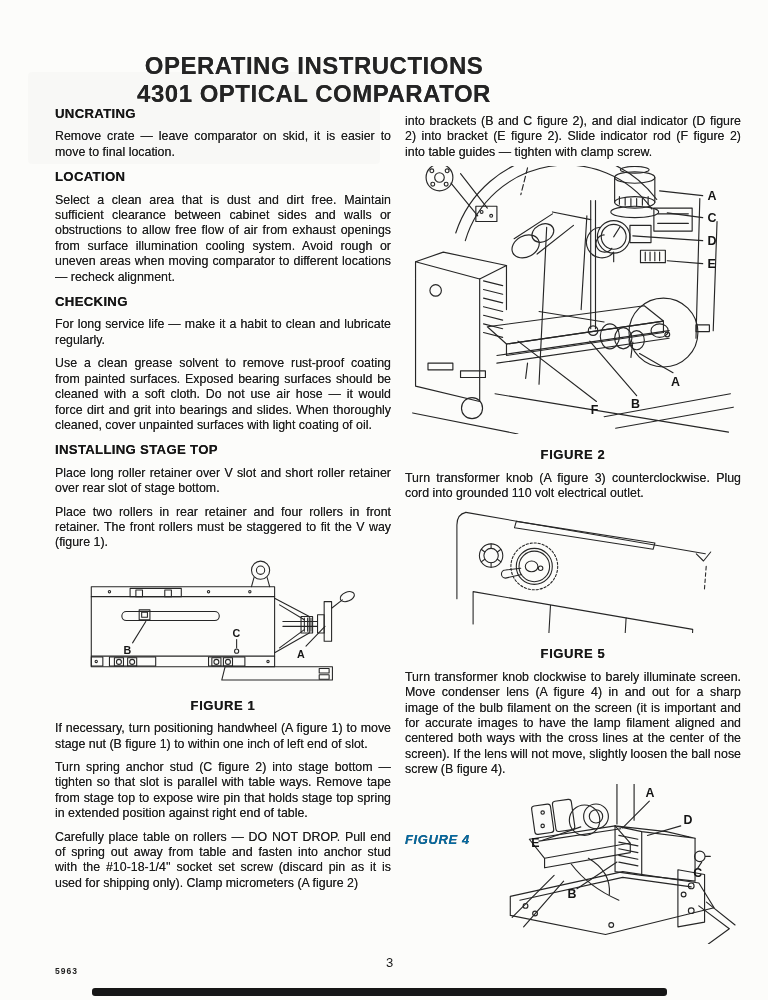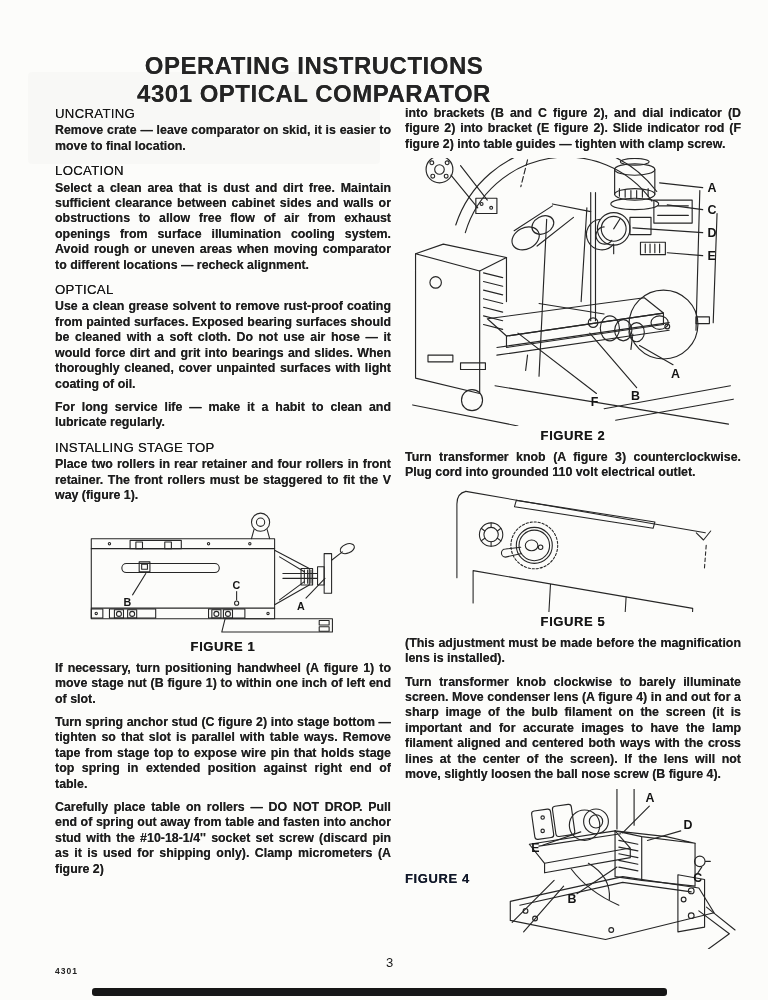--- a/index.html
+++ b/index.html
@@ -10,35 +10,35 @@
   }
   .doc-title{
     position:absolute;top:52px;left:0;width:628px;text-align:center;
     font-weight:bold;font-size:24px;letter-spacing:0.5px;color:#242424;
     line-height:28px;text-shadow:0 0 0.5px #555;
   }
   .col{position:absolute;top:106px;width:336px;font-size:12.4px;line-height:15.4px;}
   .col-left{left:55px;}
   .col-right{left:405px;}
   .sec-heading{
-    font-weight:normal;font-size:13.2px;letter-spacing:0.3px;color:#151515;
+    font-weight:bold;font-size:13.2px;letter-spacing:0.3px;color:#151515;
     margin:9px 0 2px 0;text-shadow:0 0 0.4px #444;
   }
   .sec-heading.first{margin-top:0;}
-  .para{margin:0 0 8px 0;text-align:justify;color:#1d1d1d;text-shadow:0 0 0.3px #555;font-weight:bold;}
+  .para{margin:8px 0 8px 0;text-align:justify;color:#1d1d1d;text-shadow:0 0 0.3px #555;}
   .para.tight{margin-bottom:6px;}
   .figure{margin:2px 0 4px 0;}
   .fig-caption{
     text-align:center;font-weight:bold;font-size:13px;letter-spacing:0.6px;
-    color:#161616;margin:2px 0 6px 0;text-shadow:0 0 0.4px #444;
+    color:#161616;margin:13px 0 6px 0;text-shadow:0 0 0.4px #444;
   }
   .fig4-wrap{display:flex;flex-direction:row;align-items:flex-start;margin-top:4px;}
   .fig4-caption{
-    font-weight:bold;font-size:13px;letter-spacing:0.6px;color:#0f172a;
-    margin-top:82px;white-space:nowrap;width:86px;flex:0 0 auto;text-shadow:0 0 0.4px #444;
+    font-weight:bold;font-size:13px;letter-spacing:0.6px;color:#0369a1;
+    margin-top:48px;white-space:nowrap;width:86px;flex:0 0 auto;text-shadow:0 0 0.4px #444;font-style:italic;
   }
   .fig svg{display:block;margin:0 auto;}
   .fig text{font-family:"Liberation Sans",sans-serif;font-weight:bold;font-size:13px;fill:#141414;stroke:none;}
   .footer-code{position:absolute;left:55px;top:966px;font-size:8.5px;font-weight:bold;letter-spacing:1px;color:#222;}
   .page-number{position:absolute;left:386px;top:955px;font-size:13px;color:#1a1a1a;}
   .scan-bar{position:absolute;left:92px;top:988px;width:575px;height:8px;background:#161616;border-radius:3px;}
   .scan-shadow{position:absolute;left:28px;top:72px;width:352px;height:92px;background:rgba(0,0,0,0.015);border-radius:4px;}
 </style>
 </head>
 <body>
@@ -52,25 +52,26 @@
     <div>4301 OPTICAL COMPARATOR</div>
   </div>
 
   <div class="col col-left">
     <div class="sec-heading first">UNCRATING</div>
     <p class="para">Remove crate — leave comparator on skid, it is easier to move to final location.</p>
 
     <div class="sec-heading">LOCATION</div>
     <p class="para">Select a clean area that is dust and dirt free. Maintain sufficient clearance between cabinet sides and walls or obstructions to allow free flow of air from exhaust openings from surface illumination cooling system. Avoid rough or uneven areas when moving comparator to different locations — recheck alignment.</p>
 
-    <div class="sec-heading">OPTICAL</div>
+    <div class="sec-heading">CHECKING</div>
+    <p class="para">For long service life — make it a habit to clean and lubricate regularly.</p>
     <p class="para">Use a clean grease solvent to remove rust-proof coating from painted surfaces. Exposed bearing surfaces should be cleaned with a soft cloth. Do not use air hose — it would force dirt and grit into bearings and slides. When thoroughly cleaned, cover unpainted surfaces with light coating of oil.</p>
-    <p class="para">For long service life — make it a habit to clean and lubricate regularly.</p>
 
     <div class="sec-heading">INSTALLING STAGE TOP</div>
+    <p class="para">Place long roller retainer over V slot and short roller retainer over rear slot of stage bottom.</p>
     <p class="para tight">Place two rollers in rear retainer and four rollers in front retainer. The front rollers must be staggered to fit the V way (figure 1).</p>
 
     <div class="figure fig">
       <svg width="336" height="128" viewBox="0 0 335 155">
         <g fill="none" stroke="#262626" stroke-width="1.3" stroke-linecap="round" stroke-linejoin="round">
           <circle cx="213" cy="16" r="11"></circle>
             <circle cx="213" cy="16" r="5"></circle>
           <path d="M205 25 L202 36 M221 25 L224 36"></path>
           <rect x="8" y="36" width="222" height="12"></rect>
           <rect x="55" y="38" width="62" height="10"></rect>
@@ -224,21 +225,20 @@
             <circle cx="119" cy="68" r="2.5"></circle>
           <path d="M97 68 L80 70 A4.5 4.5 0 1 0 80 79 L98 75"></path>
           <path d="M44 94 L288 136 M44 94 L44 130 M130 109 L128 144 M214 123 L212 158 M288 136 L287 160"></path>
           <path d="M292 52 L300 60 L308 50"></path>
           <path d="M303 66 L301 92" stroke-dasharray="4 3"></path>
         </g>
       </svg>
       <div class="fig-caption">FIGURE 5</div>
     </div>
 
-    <p class="para">(This adjustment must be made before the magnification lens is installed).</p>
     <p class="para tight">Turn transformer knob clockwise to barely illuminate screen. Move condenser lens (A figure 4) in and out for a sharp image of the bulb filament on the screen (it is important and for accurate images to have the lamp filament aligned and centered both ways with the cross lines at the center of the screen). If the lens will not move, slightly loosen the ball nose screw (B figure 4).</p>
 
     <div class="fig4-wrap fig">
       <div class="fig4-caption">FIGURE 4</div>
       <svg width="250" height="160" viewBox="0 0 250 168">
         <g fill="none" stroke="#262626" stroke-width="1.2" stroke-linecap="round" stroke-linejoin="round">
           <path d="M126 0 V42 M144 0 V38 M60 96 L16 140 M70 102 L28 150"></path>
           <rect x="38" y="22" width="20" height="30" rx="3" transform="rotate(-8 48 37)"></rect>
           <rect x="60" y="17" width="20" height="32" rx="3" transform="rotate(-8 70 33)"></rect>
           <circle cx="48" cy="30" r="1.8"></circle>
@@ -270,17 +270,17 @@
         </g>
         <text x="156" y="14">A</text>
         <text x="196" y="42">D</text>
         <text x="206" y="98">C</text>
         <text x="36" y="66">E</text>
         <text x="74" y="120">B</text>
       </svg>
     </div>
   </div>
 
-  <div class="footer-code">4301</div>
+  <div class="footer-code">5963</div>
   <div class="page-number">3</div>
   <div class="scan-bar"></div>
 
 </div>
 
 </body></html>

